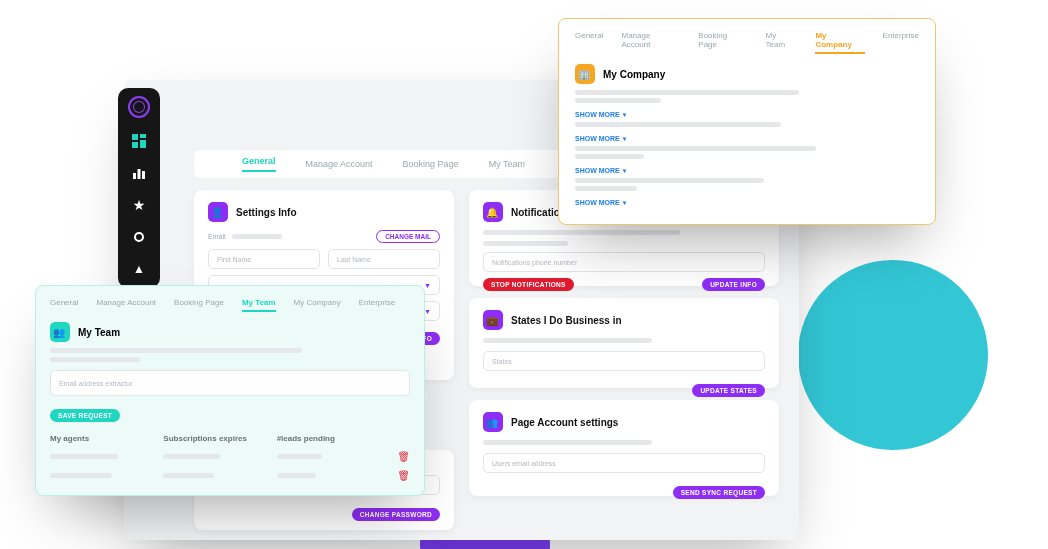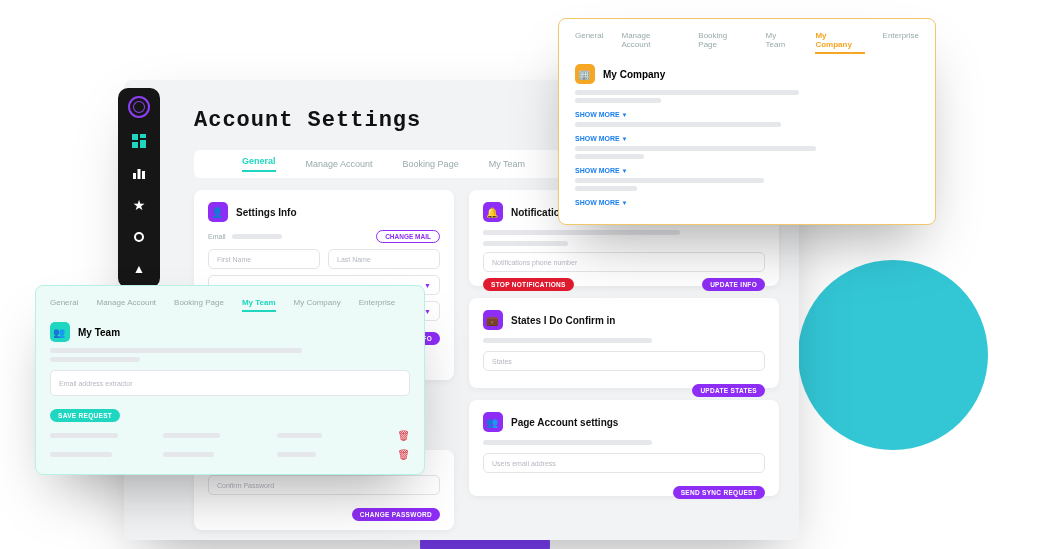--- a/index.html
+++ b/index.html
@@ -77,21 +77,20 @@
       </div>
     <div class="side-ic" style="color:#fff;font-size:14px">★</div>
     <div class="side-ic">
         <svg width="12" height="12" viewBox="0 0 12 12">
           <circle cx="6" cy="6" r="4" fill="none" stroke="#fff" stroke-width="2"></circle>
         </svg>
       </div>
     <div class="side-ic" style="color:#fff">▲</div>
   </div>
 
-  <div class="page-title">Account Settings</div>
 
   <div class="tabbar">
     <span class="act">General</span>
     <span>Manage Account</span>
     <span>Booking Page</span>
     <span>My Team</span>
   </div>
 
   <div class="card" style="left:70px;top:110px;width:260px;height:190px">
     <h3>
@@ -130,21 +129,21 @@
     <div class="inp" style="margin-bottom:6px">Notifications phone number</div>
     <div style="display:flex;justify-content:space-between">
       <span class="btn btn-red">STOP NOTIFICATIONS</span>
       <span class="btn btn-purple">UPDATE INFO</span>
     </div>
   </div>
 
   <div class="card" style="left:345px;top:218px;width:310px;height:90px">
     <h3>
         <span class="icbox">💼</span>
-        <span>States I Do Confirm in</span>
+        <span>States I Do Business in</span>
       </h3>
     <div class="sk" style="width:60%;margin-bottom:8px"></div>
     <div class="inp" style="margin-bottom:8px">States</div>
     <div style="text-align:right"><span class="btn btn-purple">UPDATE STATES</span></div>
   </div>
 
   <div class="card" style="left:345px;top:320px;width:310px;height:96px">
     <h3>
         <span class="icbox">👥</span>
         <span>Page Account settings</span>
@@ -165,20 +164,26 @@
     <span>Enterprise</span>
   </div>
   <h3 style="font-size:10px;font-weight:700;display:flex;align-items:center;gap:8px;margin-bottom:6px">
     <span class="icbox te">👥</span>
     <span>My Team</span>
   </h3>
   <div class="sk" style="width:70%;margin-bottom:4px"></div>
   <div class="sk" style="width:25%;margin-bottom:8px"></div>
   <div class="inp" style="height:26px;margin-bottom:8px">Email address extractor</div>
   <span class="btn btn-teal">SAVE REQUEST</span>
+  <div class="tbl-head">
+    <div>My agents</div>
+    <div>Subscriptions expires</div>
+    <div>#leads pending</div>
+    <div style="flex:0 0 20px"></div>
+  </div>
   <div class="tbl-row">
     <div>
         <div class="sk" style="width:60%"></div>
       </div>
     <div>
         <div class="sk" style="width:50%"></div>
       </div>
     <div>
         <div class="sk" style="width:40%"></div>
       </div>

